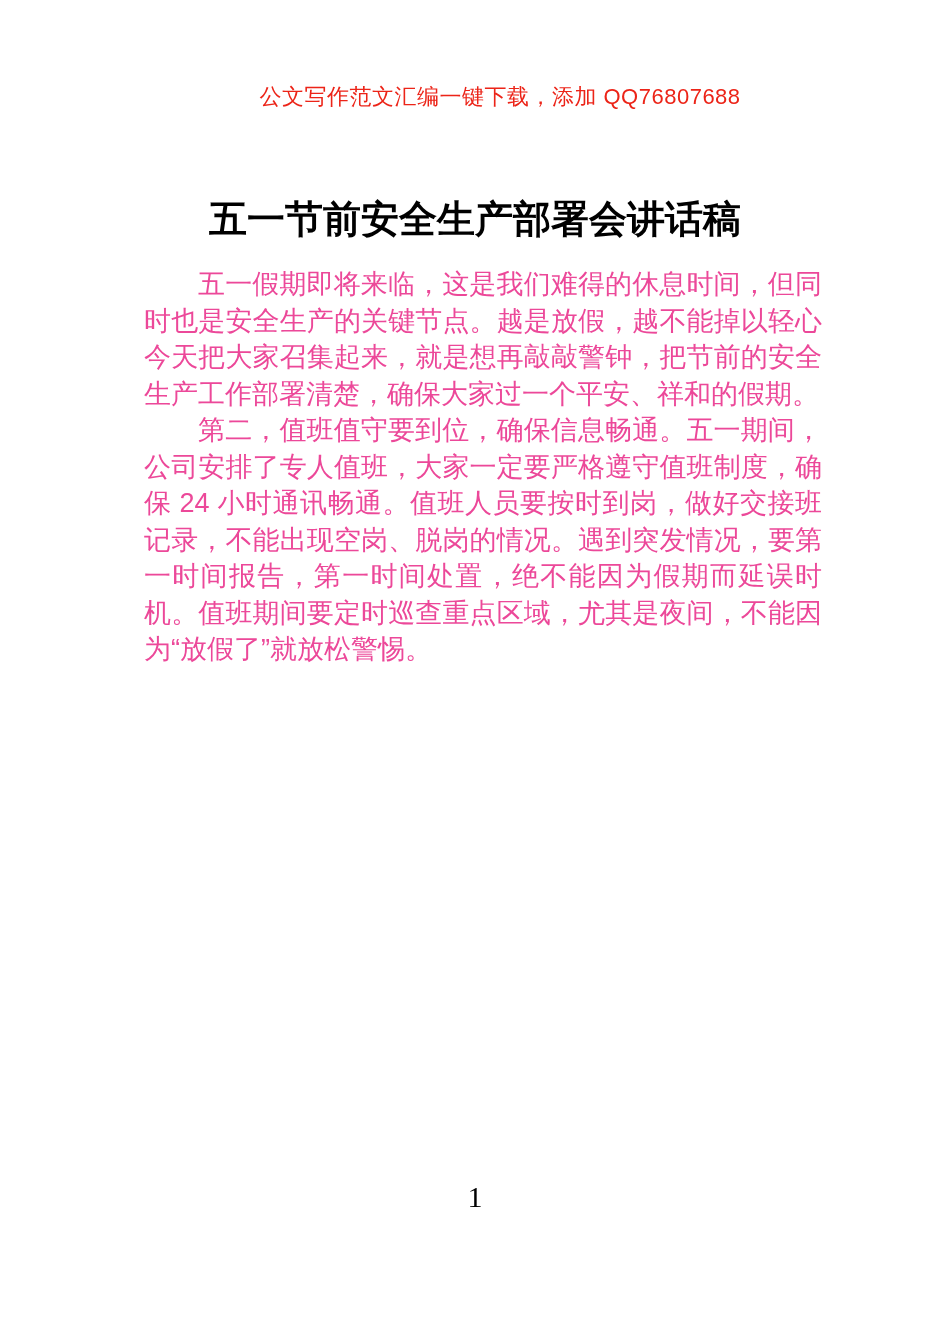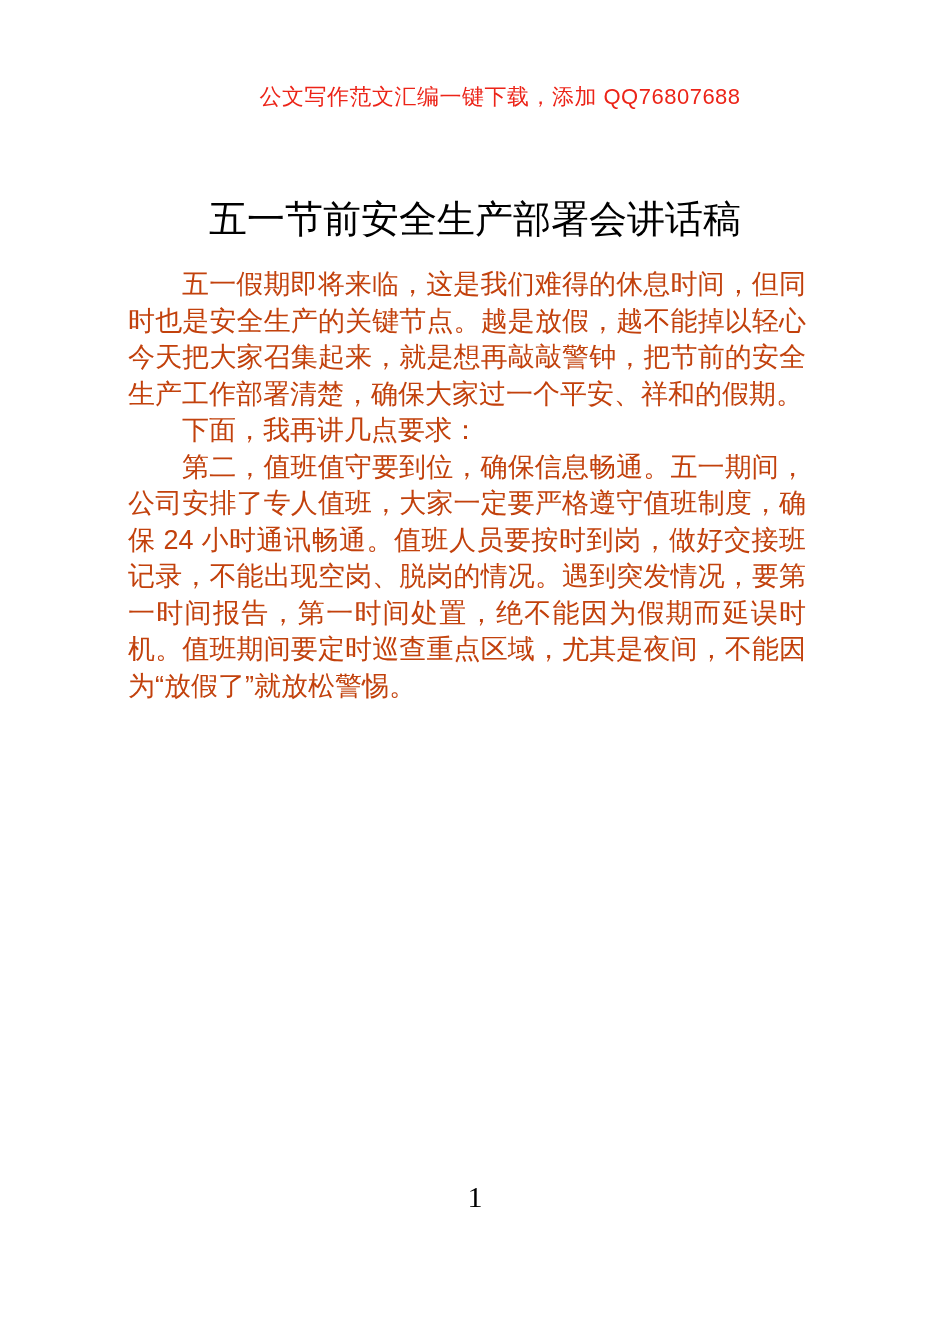--- a/index.html
+++ b/index.html
@@ -30,34 +30,34 @@
     white-space: nowrap;
   }
   .doc-title {
     position: absolute;
     top: 172px;
     left: 0;
     right: 0;
     text-align: center;
     font-size: 38px;
     line-height: 44px;
-    font-weight: 400;
+    font-weight: 700;
     color: #000000;
     white-space: nowrap;
   }
   .doc-body {
     position: absolute;
     top: 266px;
-    left: 128px;
+    left: 144px;
     width: 678px;
     font-size: 27px;
     line-height: 36.5px;
     text-align: justify;
     text-justify: inter-ideograph;
-    color: #c2410c;
+    color: #ec4899;
   }
   .doc-body p {
     margin: 0;
     padding: 0;
     text-indent: 2em;
   }
   .page-number {
     position: absolute;
     top: 1180px;
     left: 0;
@@ -73,19 +73,18 @@
 <body>
 
 <div class="page">
 
   <div class="promo-banner">公文写作范文汇编一键下载，添加 QQ76807688</div>
 
   <h1 class="doc-title">五一节前安全生产部署会讲话稿</h1>
 
   <div class="doc-body">
     <p>五一假期即将来临，这是我们难得的休息时间，但同时也是安全生产的关键节点。越是放假，越不能掉以轻心今天把大家召集起来，就是想再敲敲警钟，把节前的安全生产工作部署清楚，确保大家过一个平安、祥和的假期。</p>
-    <p>下面，我再讲几点要求：</p>
     <p>第二，值班值守要到位，确保信息畅通。五一期间，公司安排了专人值班，大家一定要严格遵守值班制度，确保 24 小时通讯畅通。值班人员要按时到岗，做好交接班记录，不能出现空岗、脱岗的情况。遇到突发情况，要第一时间报告，第一时间处置，绝不能因为假期而延误时机。值班期间要定时巡查重点区域，尤其是夜间，不能因为“放假了”就放松警惕。</p>
   </div>
 
   <div class="page-number">1</div>
 
 </div>
 
 </body></html>

